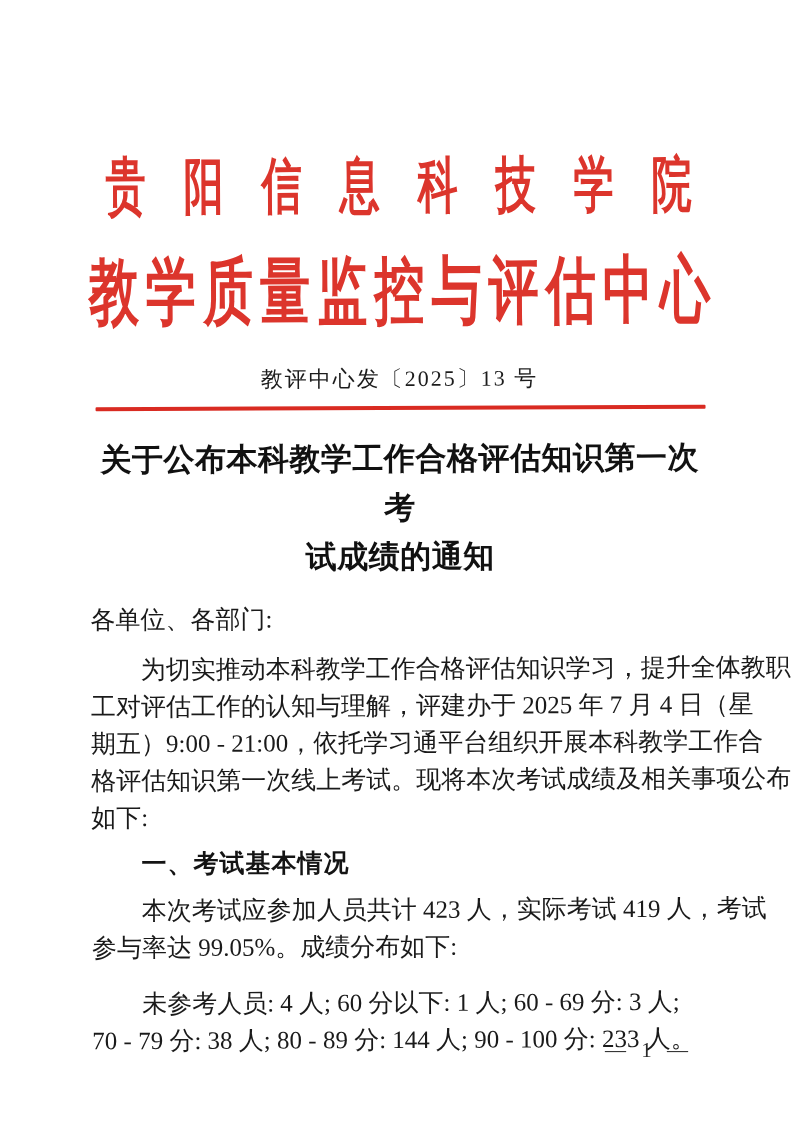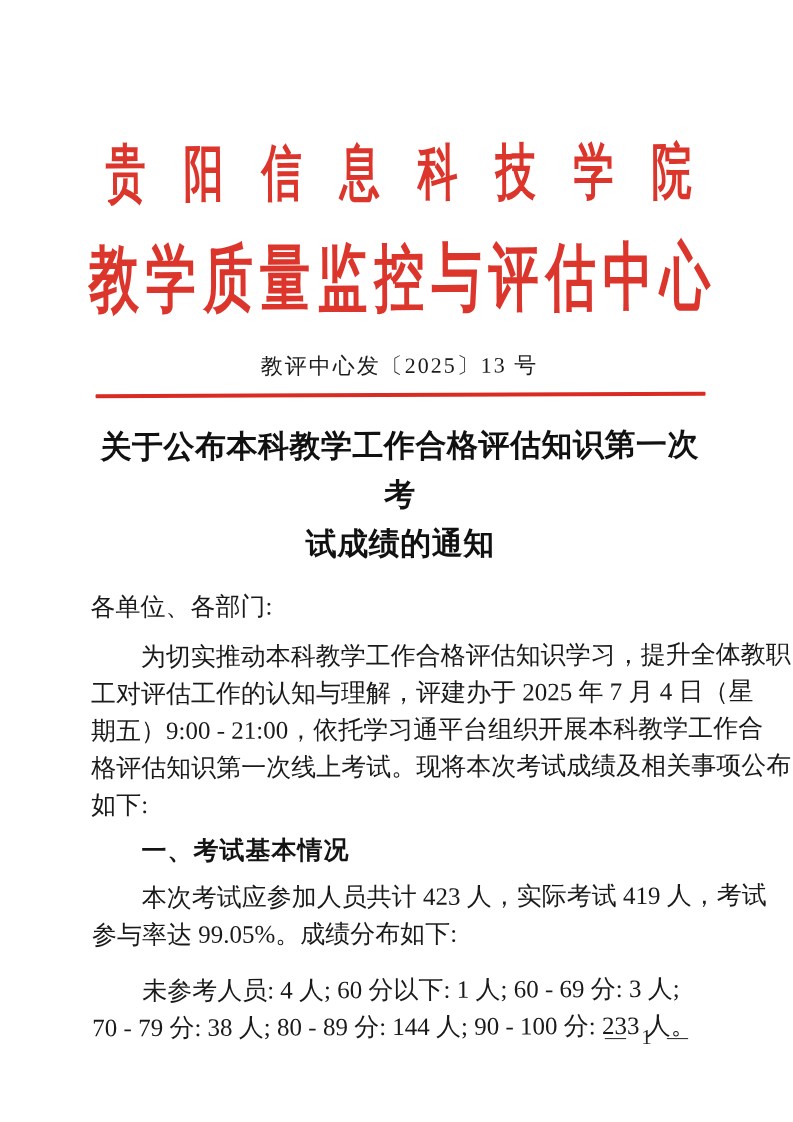--- a/index.html
+++ b/index.html
@@ -7,21 +7,21 @@
   body {
     font-family: "Liberation Serif", "DejaVu Serif", serif;
     color: #161616;
   }
   .page {
     position: relative;
     width: 793px;
     height: 1048px;
     background: #ffffff;
     overflow: hidden;
-    margin: 3px auto;
+    margin: 16px auto;
   }
   .content {
     position: relative;
     padding: 0 83px 0 90px;
     transform: rotate(-0.25deg);
     transform-origin: 50% 40%;
   }
   
   .org-line { text-align: center; color: #dc352c; font-weight: bold; }
   .org-line1 {

